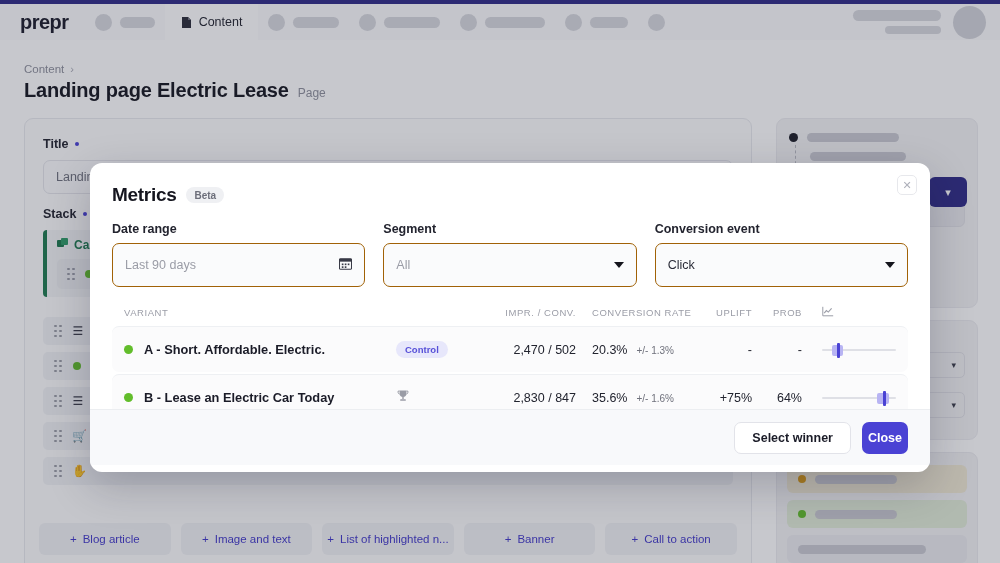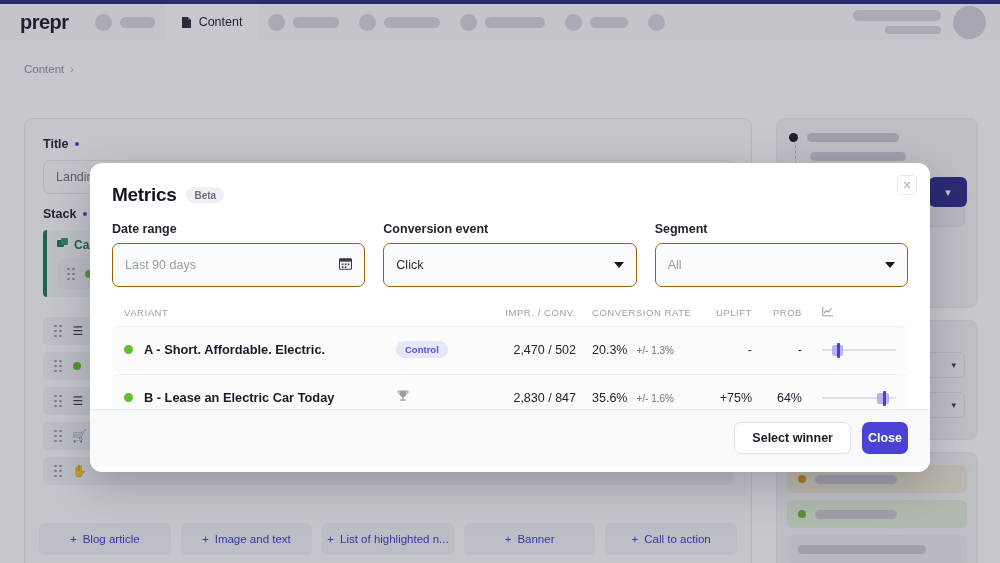--- a/index.html
+++ b/index.html
@@ -319,20 +319,24 @@
     </div>
   </div>
 
   <div class="content-area">
 
     <div class="breadcrumb">
       <span>Content</span>
       <span class="crumb-sep">›</span>
     </div>
 
+    <div class="page-title-row">
+      <span class="page-title">Landing page Electric Lease</span>
+      <span class="page-subtype">Page</span>
+    </div>
 
     <div class="editor-panel">
 
       <div style="position:absolute; left:18px; top:18px; width:690px;">
         <div class="field-label">
           <span>Title</span>
           <span class="req-dot"></span>
         </div>
         <div class="text-input" style="margin-top:9px">
           <span>Landing</span>
@@ -525,31 +529,31 @@
               <rect x="6.2" y="7" width="1.8" height="1.8" fill="#383a46"></rect>
               <rect x="9.4" y="7" width="1.8" height="1.8" fill="#383a46"></rect>
               <rect x="3" y="10" width="1.8" height="1.8" fill="#383a46"></rect>
               <rect x="6.2" y="10" width="1.8" height="1.8" fill="#383a46"></rect>
             </svg>
           </span>
         </div>
       </div>
 
       <div class="filter-col">
+        <div class="filter-label">Segment</div>
+        <div class="filter-ctl">
+          <span class="ctl-placeholder">All</span>
+          <span class="ctl-spacer caret"></span>
+        </div>
+      </div>
+
+      <div class="filter-col">
         <div class="filter-label">Conversion event</div>
         <div class="filter-ctl">
           <span class="ctl-value">Click</span>
-          <span class="ctl-spacer caret"></span>
-        </div>
-      </div>
-
-      <div class="filter-col">
-        <div class="filter-label">Segment</div>
-        <div class="filter-ctl">
-          <span class="ctl-placeholder">All</span>
           <span class="ctl-spacer caret"></span>
         </div>
       </div>
     </div>
 
     <div class="metrics-table">
 
       <div class="mt-head">
         <span class="c-variant">VARIANT</span>
         <span class="c-badge"></span>

